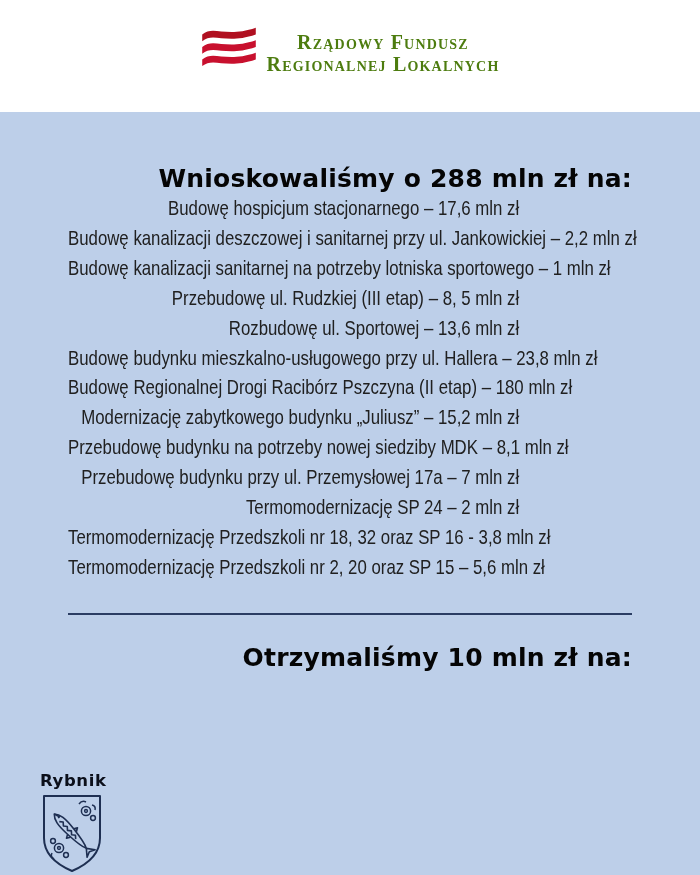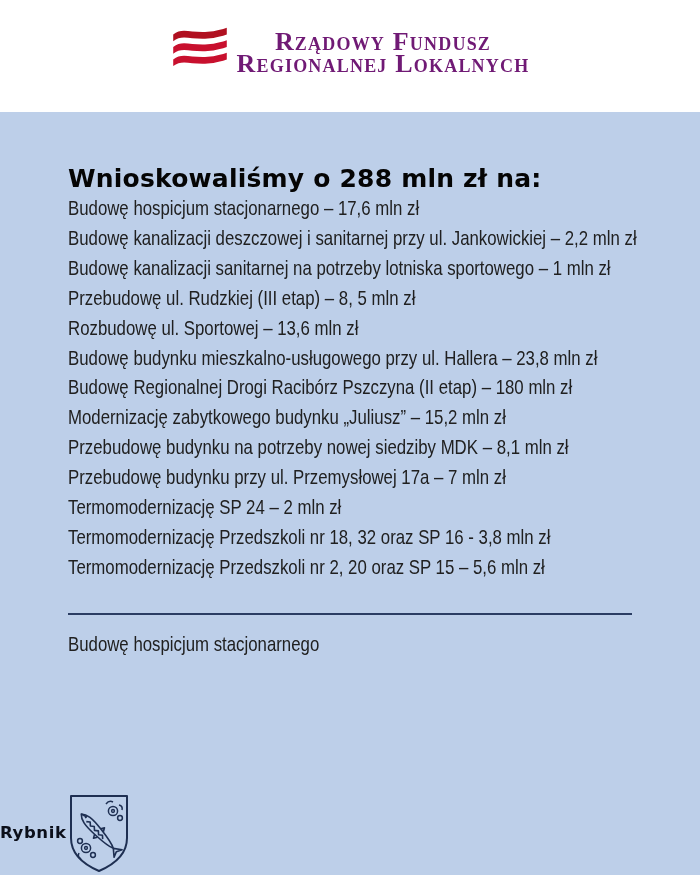--- a/index.html
+++ b/index.html
@@ -16,30 +16,30 @@
   .header {
     height: 112px; background: #ffffff;
     display: flex; align-items: center; justify-content: center;
     flex: 0 0 auto;
   }
   .logo { display: flex; align-items: center; gap: 8px; margin-top: -6px; }
   .logo-flag { width: 58px; height: 44px; flex: 0 0 auto; margin-top: -14px; }
   .logo-text {
     font-family: "Liberation Serif", serif;
     font-variant: small-caps;
-    color: #701a75;
+    color: #4d7c0f;
     text-align: center;
     line-height: 22px;
-    font-size: 26px;
+    font-size: 20px;
     letter-spacing: 1.2px;
     font-weight: 600;
   }
 
   
-  .main { padding: 0 68px 0 68px; flex: 1 1 auto; }
+  .main { padding: 0 68px 0 68px; flex: 1 1 auto; text-align: right; }
 
   .h-block {
     font-family: "DejaVu Sans", "Liberation Sans", sans-serif;
     font-weight: 900;
     color: #050505;
     font-size: 25px;
     letter-spacing: 0.2px;
     line-height: 28px;
   }
   .h1 { margin-top: 53px; }
@@ -60,22 +60,23 @@
   .divider {
     border: none;
     border-top: 2px solid #2b3d63;
     margin: 31px 0 0 0;
     width: 564px;
   }
 
   
   .footer {
     flex: 0 0 auto;
-    display: flex; align-items: center;
+    display: flex; flex-direction: column; 
     margin-top: 36px;
+    margin-left: 40px;
   }
   .city-label {
     font-family: "DejaVu Sans", "Liberation Sans", sans-serif;
     font-weight: 900;
     font-size: 16.5px;
     color: #0b0f1a;
     letter-spacing: 0.6px;
   }
   .coat-of-arms { margin-top: 3px; width: 64px; height: 82px; }
 </style>
@@ -114,25 +115,22 @@
         <div class="item">Modernizację zabytkowego budynku „Juliusz” – 15,2 mln zł</div>
         <div class="item">Przebudowę budynku na potrzeby nowej siedziby MDK – 8,1 mln zł</div>
         <div class="item">Przebudowę budynku przy ul. Przemysłowej 17a – 7 mln zł</div>
         <div class="item">Termomodernizację SP 24 – 2 mln zł</div>
         <div class="item">Termomodernizację Przedszkoli nr 18, 32 oraz SP 16 - 3,8 mln zł</div>
         <div class="item">Termomodernizację Przedszkoli nr 2, 20 oraz SP 15 – 5,6 mln zł</div>
       </div>
 
     <hr class="divider">
 
+    <div class="h-block h2">Otrzymaliśmy 10 mln zł na:</div>
 
-    <div class="item-list received-item">
-
-    <div class="item">Budowę hospicjum stacjonarnego</div>
-      </div>
 
   </div>
 
   <div class="footer">
     <div class="city-label">Rybnik</div>
 
     <svg class="coat-of-arms" viewBox="0 0 64 82" xmlns="http://www.w3.org/2000/svg" aria-hidden="true">
       <g fill="none" stroke="#1e2f52" stroke-width="2" stroke-linejoin="round">
 
         <path d="M4,3 H60 V45 Q60,66 32,78 Q4,66 4,45 Z"></path>

